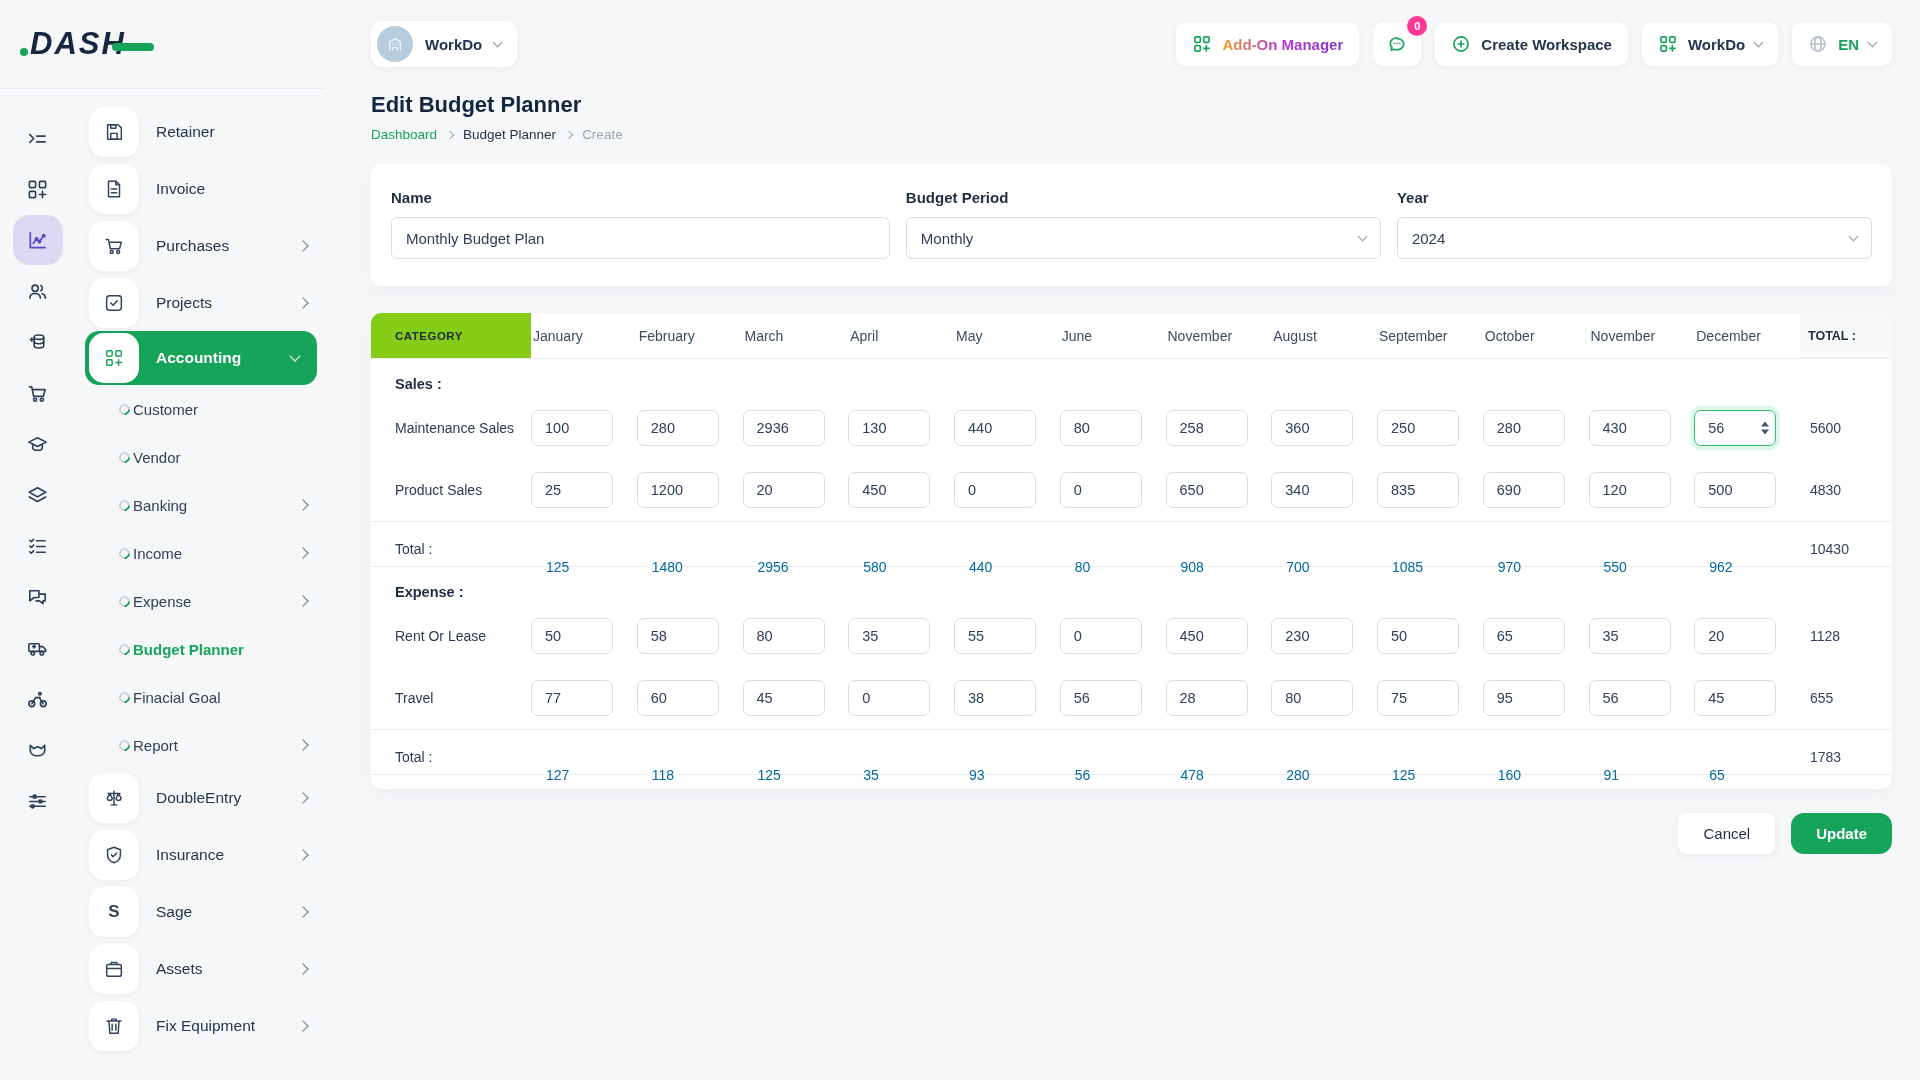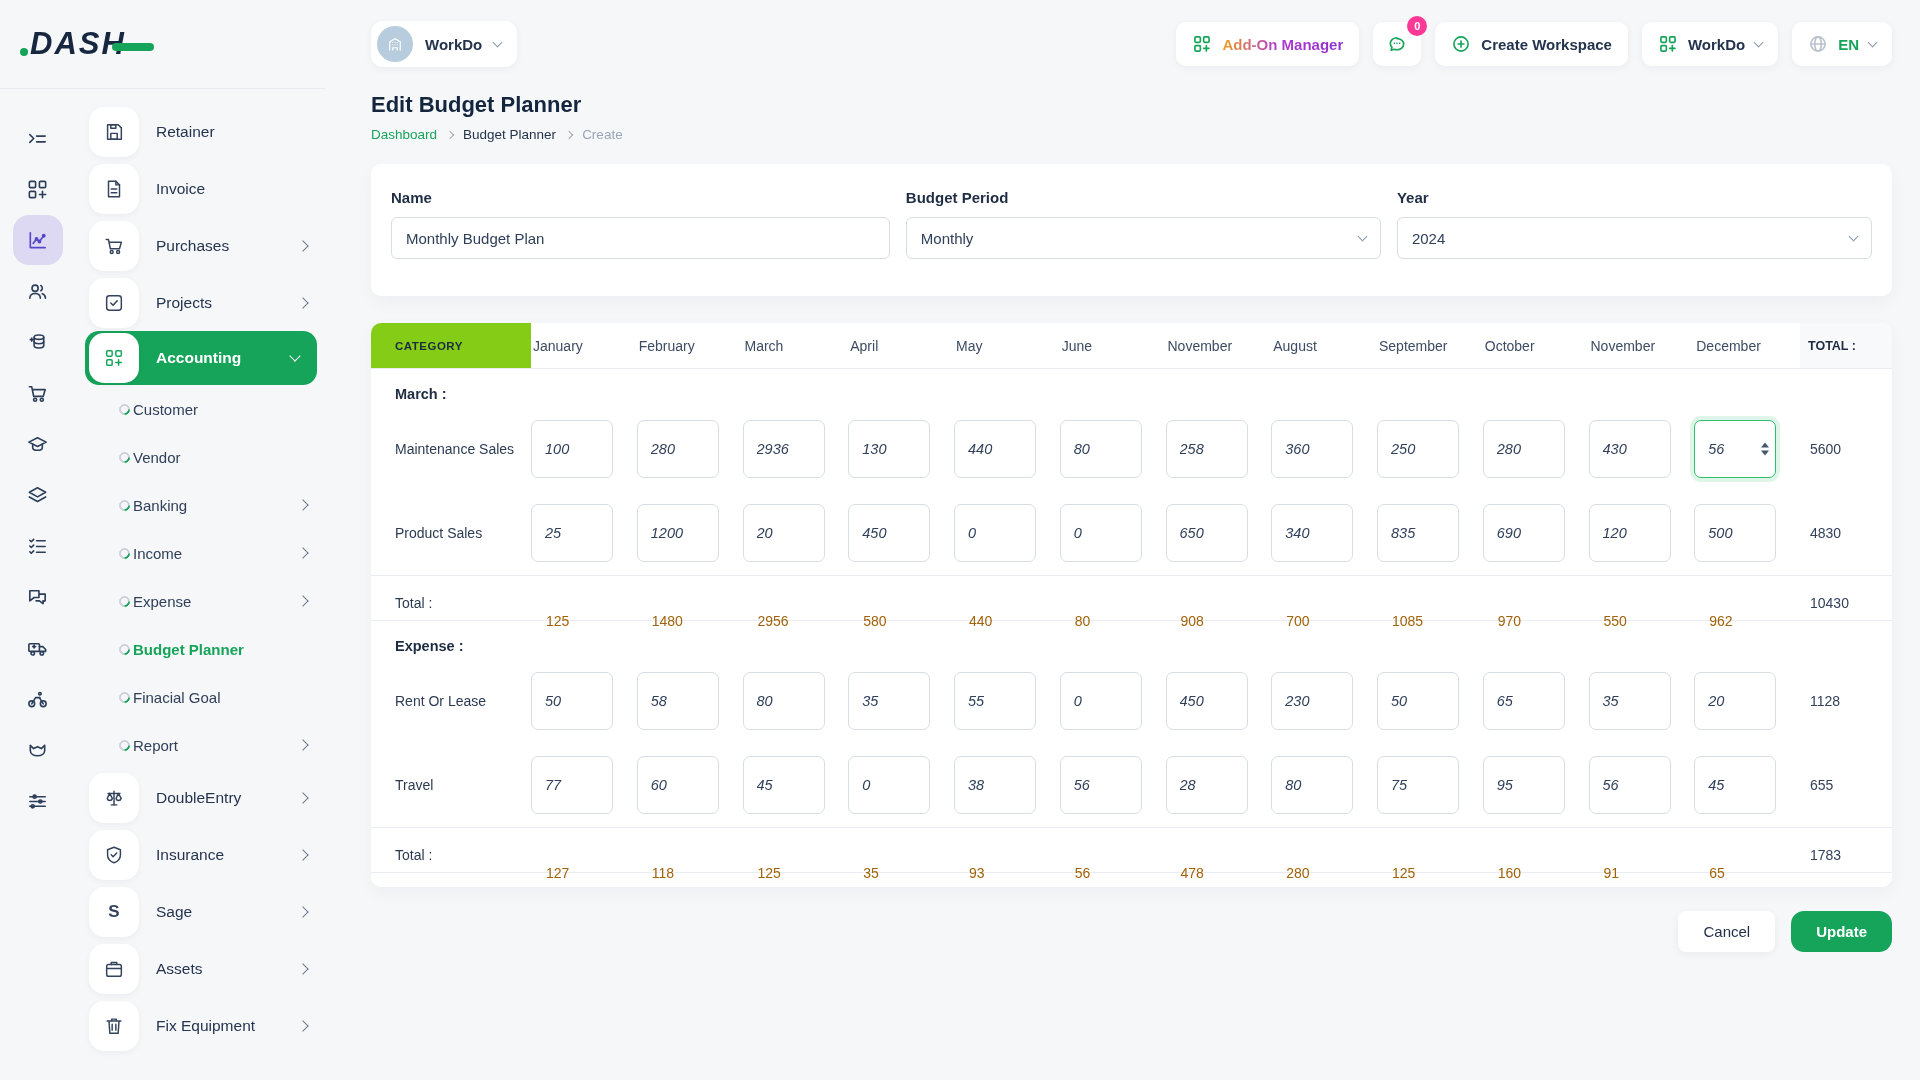--- a/index.html
+++ b/index.html
@@ -61,46 +61,46 @@
 
   .page-head { margin-top:4px; flex:none; }
   .page-title { font-size:22px; font-weight:700; color:#14263e; }
   .breadcrumb { display:flex; align-items:center; gap:10px; margin-top:9px; font-size:13.5px; }
   .bc-link { color:#16a45a; cursor:pointer; }
   .bc-sep { width:6px; height:6px; border-right:1.5px solid #9aa6b5; border-bottom:1.5px solid #9aa6b5; transform:rotate(-45deg); }
   .bc-current { color:#24344d; }
   .bc-muted { color:#9aa6b5; }
 
   .card { background:#fff; border-radius:10px; box-shadow:0 6px 18px rgba(25,35,60,.04); }
-  .form-card { margin-top:22px; padding:25px 20px 37px; display:grid; grid-template-columns:1.05fr 1fr 1fr; gap:16px; flex:none; }
+  .form-card { margin-top:22px; padding:25px 20px 27px; display:grid; grid-template-columns:1.05fr 1fr 1fr; gap:16px; flex:none; }
   .field-label { font-size:15px; font-weight:600; color:#1f2d45; margin-bottom:11px; display:block; }
   .text-input { width:100%; height:42px; border:1px solid #d8dde3; border-radius:6px; padding:0 14px; font-size:15px; color:#30405a; font-family:inherit; background:#fff; outline:none; }
   .select { width:100%; height:42px; border:1px solid #d8dde3; border-radius:6px; padding:0 14px; display:flex; align-items:center; justify-content:space-between; color:#30405a; cursor:pointer; background:#fff; }
 
   
   .table-card { margin-top:27px; padding-bottom:14px; flex:none; }
   .brow { display:grid; grid-template-columns:160px repeat(12,1fr) 92px; align-items:center; }
   .header-row { height:46px; border-bottom:1px solid #e9edf2; }
   .cat-h { background:#84cc16; height:100%; display:flex; align-items:center; padding-left:24px; font-size:11.5px; font-weight:700; letter-spacing:.5px; color:#1d2c42; border-radius:10px 0 0 0; }
   .mon-h { font-size:14px; color:#3d4c63; padding-left:2px; }
   .tot-h { background:#f7f9fb; height:100%; display:flex; align-items:center; padding-left:8px; font-size:12.5px; font-weight:700; color:#1d2c42; border-radius:0 10px 0 0; }
   .section-row { padding:17px 0 5px; }
   .section-label { grid-column:1 / -1; font-weight:700; font-size:14.5px; color:#1d2c42; padding-left:24px; }
   .input-row { padding:13px 0; }
   .cat-cell { font-size:14px; color:#2c3b52; padding-left:24px; }
   .inwrap { position:relative; width:82px; }
-  .inwrap input { width:100%; height:58px; border:1px solid #d8dde3; border-radius:7px; padding:0 13px; font-size:14.5px; color:#30405a; font-family:inherit; outline:none; background:#fff;font-style:italic; }
+  .inwrap input { width:100%; height:36px; border:1px solid #d8dde3; border-radius:7px; padding:0 13px; font-size:14.5px; color:#30405a; font-family:inherit; outline:none; background:#fff; }
   .inwrap.focused input { border:1.5px solid #2fbf71; box-shadow:0 0 0 4px rgba(47,191,113,.16); padding-right:24px; }
   .spinner { position:absolute; right:7px; top:50%; transform:translateY(-50%); display:flex; flex-direction:column; gap:3px; cursor:pointer; }
   .spinner i { display:block; width:0; height:0; border-left:4px solid transparent; border-right:4px solid transparent; }
   .spinner .up { border-bottom:5px solid #47566b; }
   .spinner .dn { border-top:5px solid #47566b; }
   .total-row { height:46px; border-top:1px solid #e9edf2; border-bottom:1px solid #e9edf2; }
   .total-label-cell { font-size:14px; color:#2c3b52; }
-  .tval { font-size:14px; color:#a16207; padding-left:15px;margin-top:37px; }
+  .tval { font-size:14px; color:#0369a1; padding-left:15px;margin-top:37px; }
   .tot-cell { font-size:14px; color:#33415a; padding-left:10px; }
 
   .actions { margin-top:24px; display:flex; justify-content:flex-end; gap:16px; flex:none; }
   .btn { height:41px; border:none; border-radius:8px; padding:0 25px; font-size:15px; font-family:inherit; cursor:pointer; font-weight:500; }
   .btn-cancel { background:#fff; color:#1f2d45; box-shadow:0 2px 8px rgba(20,30,50,.06); }
   .btn-update { background:#16a45a; color:#fff; font-weight:600;border-radius:13px; }
 </style>
 </head>
 <body>
 
@@ -469,21 +469,21 @@
             <div class="bcell mon-h">June</div>
             <div class="bcell mon-h">November</div>
             <div class="bcell mon-h">August</div>
             <div class="bcell mon-h">September</div>
             <div class="bcell mon-h">October</div>
             <div class="bcell mon-h">November</div>
             <div class="bcell mon-h">December</div>
             <div class="bcell tot-h">TOTAL :</div>
           </div>
           <div class="brow section-row">
-            <div class="section-label">March :</div>
+            <div class="section-label">Sales :</div>
           </div>
           <div class="brow input-row">
             <div class="cat-cell">Maintenance Sales</div>
             <div class="input-cell">
               <div class="inwrap"><input type="text" value="100" style=""></div>
             </div>
             <div class="input-cell">
               <div class="inwrap"><input type="text" value="280" style=""></div>
             </div>
             <div class="input-cell">

